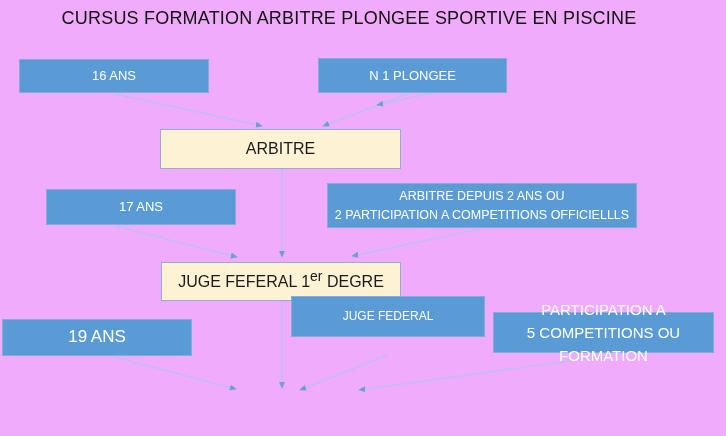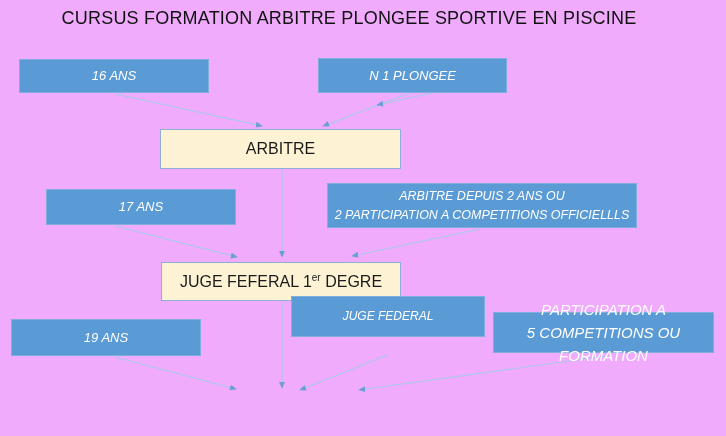--- a/index.html
+++ b/index.html
@@ -23,39 +23,38 @@
   .box{
     position:absolute;box-sizing:border-box;
     display:flex;flex-direction:column;
     align-items:center;justify-content:center;
     text-align:center;line-height:1.35;
   }
   .box-blue{
     background:var(--box_blue,#5b9bd5);
     border:1px solid var(--box_blue_border,#7fadde);
     color:#fff;
-    font-style:italic;
   }
   .box-cream{
     background:var(--box_cream,#fdf3d4);
     border:1.5px solid var(--box_cream_border,#8fb0d6);
     color:#1a1a1a;
   }
   .b-16ans{left:19px;top:59px;width:190px;height:34px;font-size:13px;}
   .b-n1{left:318px;top:58px;width:189px;height:35px;font-size:13px;text-align:right;}
   .b-arbitre{left:160px;top:129px;width:241px;height:40px;font-size:16px;}
   .b-17ans{left:19px;top:189px;width:190px;height:36px;font-size:13px;margin-left:27px;}
   .b-arbdep{left:327px;top:183px;width:310px;height:45px;font-size:12.5px;line-height:1.5;justify-content:center;}
   .b-juge1{left:161px;top:262px;width:240px;height:39px;font-size:16px;}
-  .b-19ans{left:11px;top:319px;width:190px;height:37px;font-size:13px;}
+  .b-19ans{left:2px;top:319px;width:190px;height:37px;font-size:17px;}
   .b-jfd{left:291px;top:296px;width:194px;height:41px;font-size:12px;line-height:1.45;}
   .b-part{left:493px;top:312px;width:221px;height:41px;font-size:15px;line-height:1.55;}
   .b-juge2{left:161px;top:394px;width:240px;height:38px;font-size:16px;}
   .deg-line{white-space:nowrap;}
-  .deg-line sup{font-size:10px;line-height:0;text-align:right;}
+  .deg-line sup{font-size:14px;line-height:0;text-align:right;}
 </style>
 </head>
 <body>
 
 <div id="stage">
 
   <svg id="arrows" viewBox="0 0 726 436" xmlns="http://www.w3.org/2000/svg">
     <defs>
       <marker id="ah" markerWidth="8" markerHeight="8" refX="6.2" refY="3" orient="auto" markerUnits="userSpaceOnUse">
         <path d="M0,0 L7,3 L0,6 Z" fill="#6b9fd4"></path>

